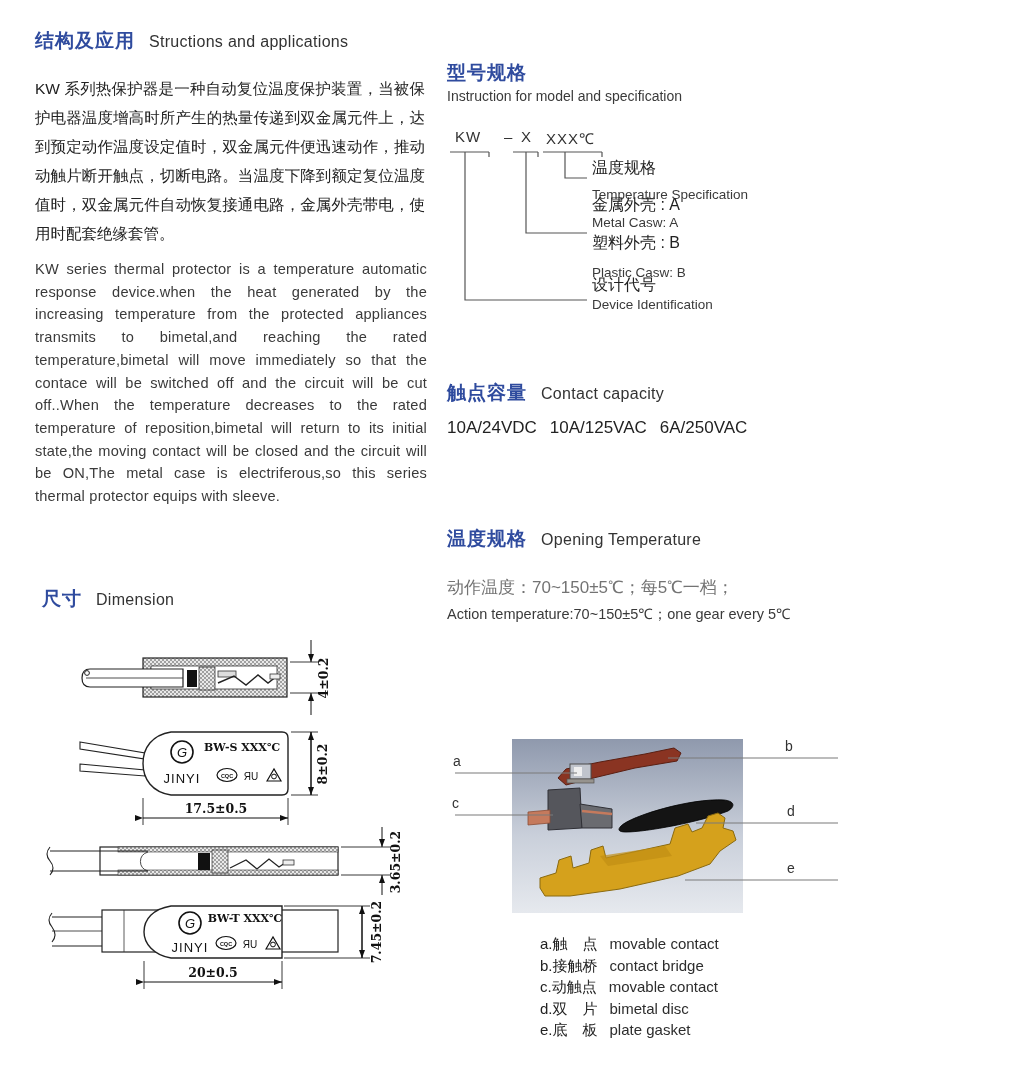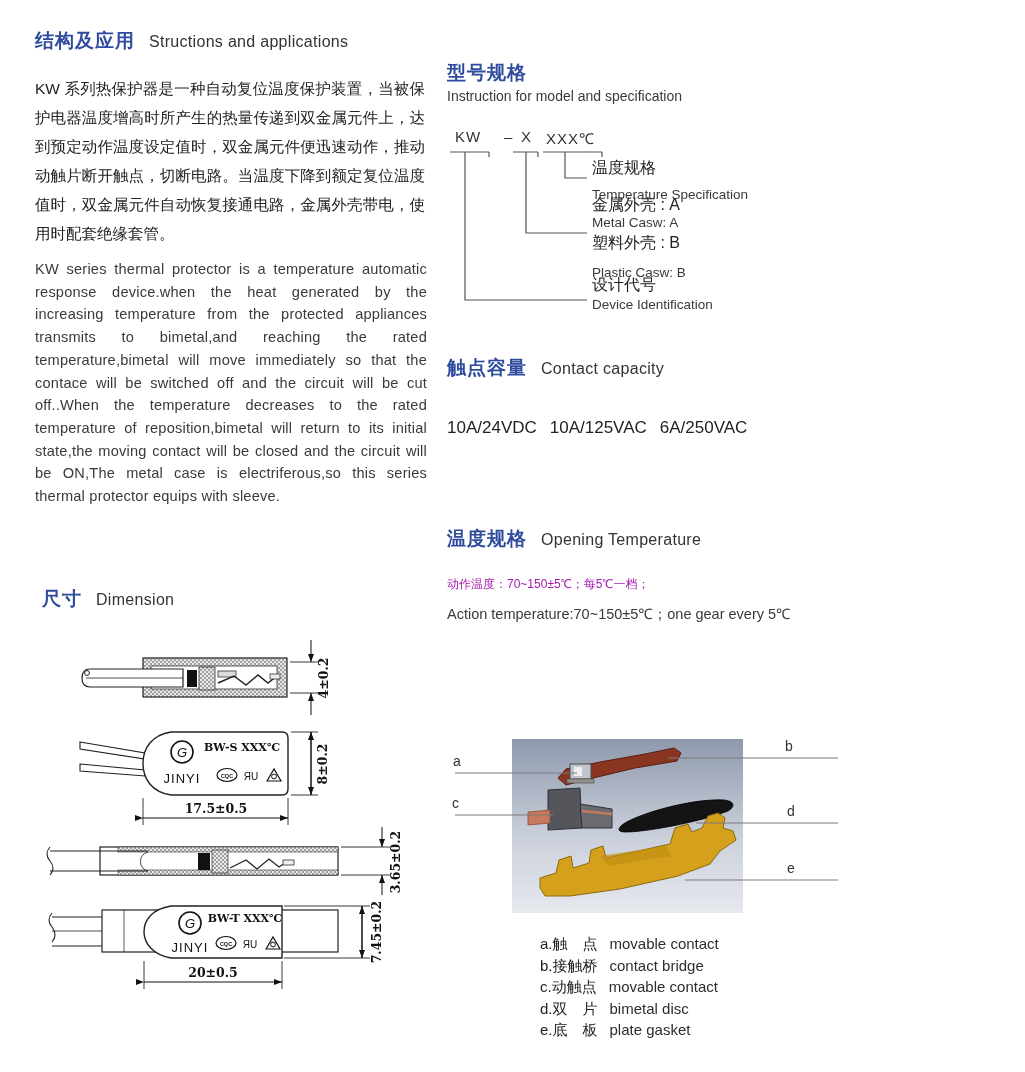--- a/index.html
+++ b/index.html
@@ -8,21 +8,21 @@
   .abs{position:absolute;}
   .head-zh{font-size:19px;font-weight:bold;color:#2f4b9e;letter-spacing:1px;}
   .head-en{font-size:16px;color:#333;font-weight:normal;margin-left:14px;letter-spacing:.3px;}
   .sub-en{font-size:14px;color:#3a3a3a;}
   .para-zh{font-size:15.5px;line-height:29px;text-align:justify;color:#222;}
   .para-en{font-size:14.6px;line-height:22.7px;text-align:justify;color:#3a3a3a;letter-spacing:.2px;}
   .code-part{position:absolute;top:0;font-size:15px;color:#333;letter-spacing:1px;}
   .md-zh{position:absolute;left:145px;font-size:16px;color:#222;}
   .md-en{position:absolute;left:145px;font-size:13.5px;color:#3a3a3a;}
   .cap-values{display:flex;gap:13px;font-size:17px;color:#222;}
-  .temp-zh{font-size:12px;color:#a21caf;}
+  .temp-zh{font-size:17px;color:#737373;}
   .temp-en{font-size:14.5px;color:#3a3a3a;}
   .parts-list{font-size:15px;color:#222;line-height:21.6px;}
   .parts-list .nm{margin-left:12px;color:#2d2d2d;}
   svg text{font-family:"Liberation Sans",sans-serif;}
   svg .dimtxt{font-family:"DejaVu Serif",serif;font-weight:bold;font-size:12.5px;fill:#111;}
   svg .modeltxt{font-family:"DejaVu Serif",serif;font-weight:bold;font-size:11px;fill:#111;}
   svg .brandtxt{font-size:13px;fill:#111;letter-spacing:1px;}
   svg .callout{font-size:14px;fill:#333;}
 </style>
 </head>
@@ -171,21 +171,21 @@
     <div class="md-zh" style="top:30px;">温度规格</div>
     <div class="md-en" style="top:59px;">Temperature Specification</div>
     <div class="md-zh" style="top:67px;">金属外壳 : A</div>
     <div class="md-en" style="top:87px;">Metal  Casw: A</div>
     <div class="md-zh" style="top:105px;">塑料外壳 : B</div>
     <div class="md-en" style="top:137px;">Plastic  Casw: B</div>
     <div class="md-zh" style="top:147px;">设计代号</div>
     <div class="md-en" style="top:169px;">Device Identification</div>
   </div>
 
-  <div class="abs" style="left:447px;top:355px;">
+  <div class="abs" style="left:447px;top:380px;">
     <span class="head-zh">触点容量</span><span class="head-en">Contact capacity</span>
   </div>
   <div class="abs cap-values" style="left:447px;top:418px;">
     <span>10A/24VDC</span>
     <span>10A/125VAC</span>
     <span>6A/250VAC</span>
   </div>
 
   <div class="abs" style="left:447px;top:526px;">
     <span class="head-zh">温度规格</span><span class="head-en">Opening Temperature</span>

